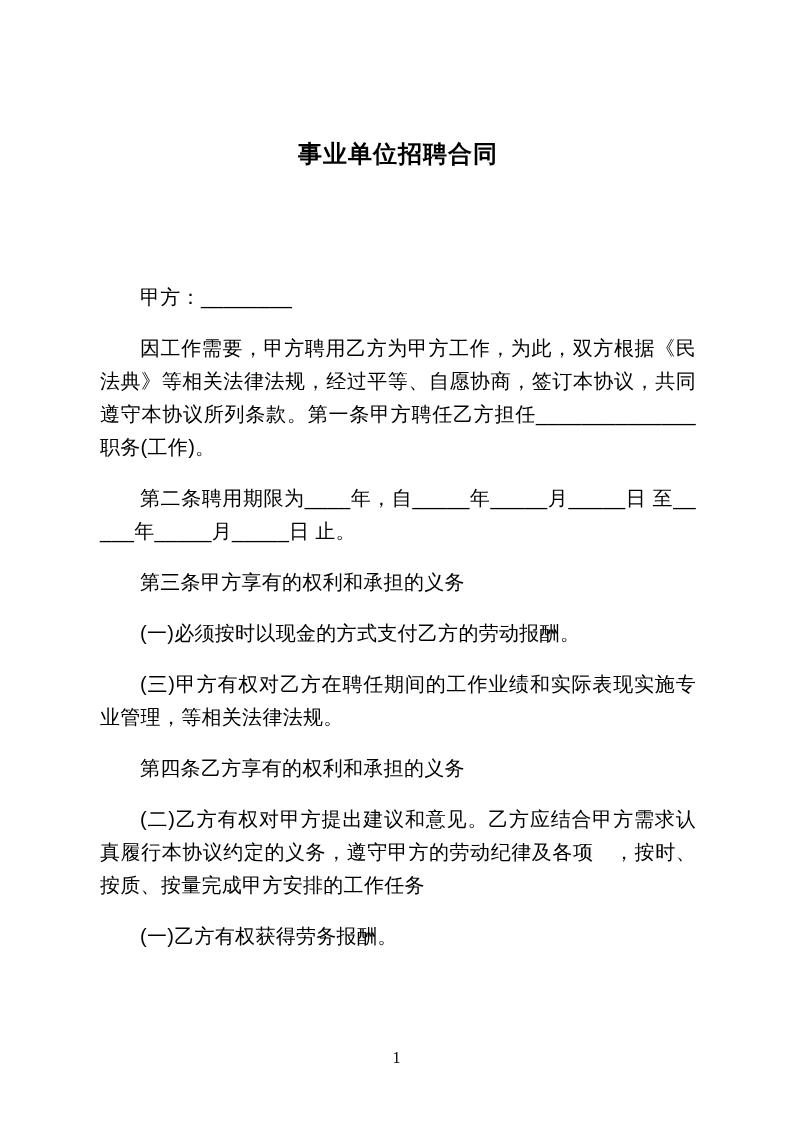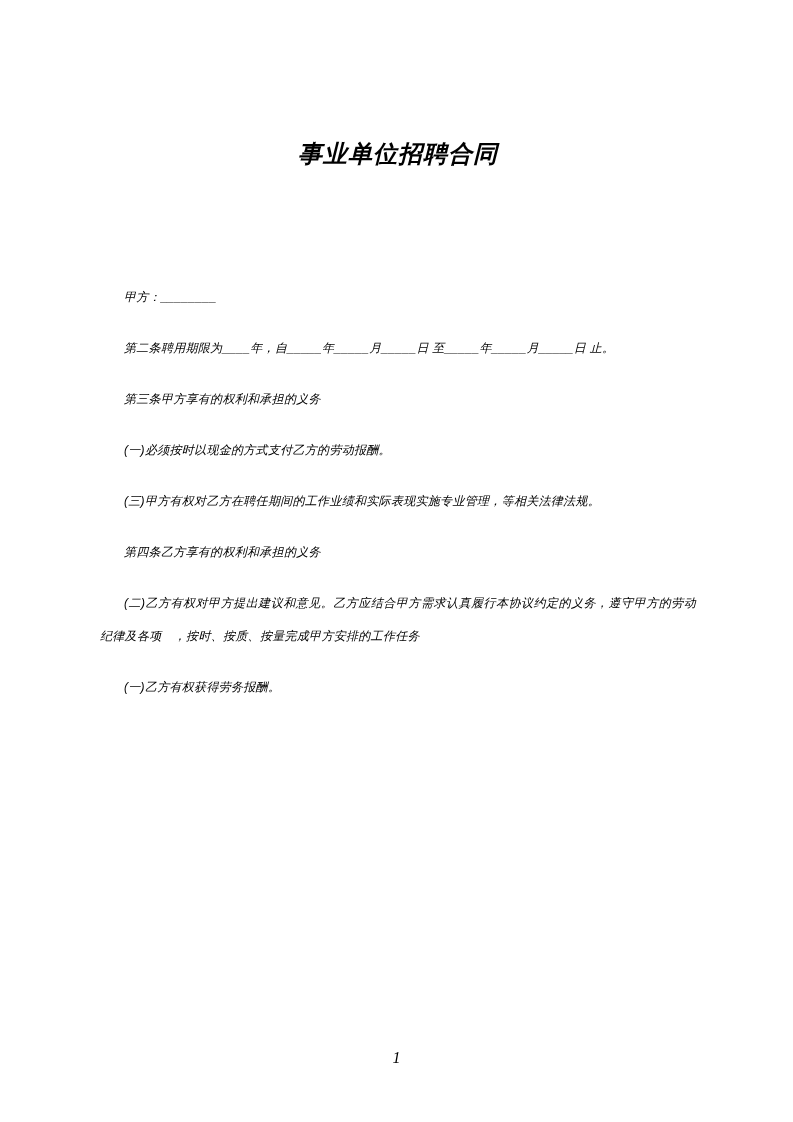--- a/index.html
+++ b/index.html
@@ -1,15 +1,15 @@
 <!DOCTYPE html>
 <html lang="zh"><head>
 <meta charset="utf-8">
 <style>
-  * { margin: 0; padding: 0; box-sizing: border-box; font-style: italic; }
+  * { margin: 0; padding: 0; box-sizing: border-box; }
   html, body { background: #ffffff; }
   body {
     font-family: "Liberation Sans", "DejaVu Sans", sans-serif;
     color: #000000;
   }
   .page {
     position: relative;
     width: 793px;
     height: 1122px;
     margin: 0 auto;
@@ -24,21 +24,21 @@
   }
   .doc-title {
     margin-top: 139px;
     font-size: 24px;
     line-height: 30px;
     font-weight: 700;
     text-align: center;
     letter-spacing: 1px;
   }
   .para {
-    font-size: 12px;
+    font-size: 20px;
     line-height: 33px;
     text-align: justify;
     text-indent: 2em;
     margin-top: 18px;
     word-break: break-all;
     letter-spacing: 0.3px;
   }
   .para.first-after-title {
     margin-top: 112px;
   }
@@ -56,20 +56,21 @@
 </head>
 <body>
 
 <div class="page">
   <div class="content">
     <h1 class="doc-title">事业单位招聘合同</h1>
 
     <p class="para first-after-title">甲方：________</p>
 
 
+    <p class="para">因工作需要，甲方聘用乙方为甲方工作，为此，双方根据《民法典》等相关法律法规，经过平等、自愿协商，签订本协议，共同遵守本协议所列条款。第一条甲方聘任乙方担任______________职务(工作)。</p>
 
     <p class="para">第二条聘用期限为____年，自_____年_____月_____日 至_____年_____月_____日 止。</p>
 
     <p class="para">第三条甲方享有的权利和承担的义务</p>
 
     <p class="para">(一)必须按时以现金的方式支付乙方的劳动报酬。</p>
 
 
     <p class="para">(三)甲方有权对乙方在聘任期间的工作业绩和实际表现实施专业管理，等相关法律法规。</p>
 

